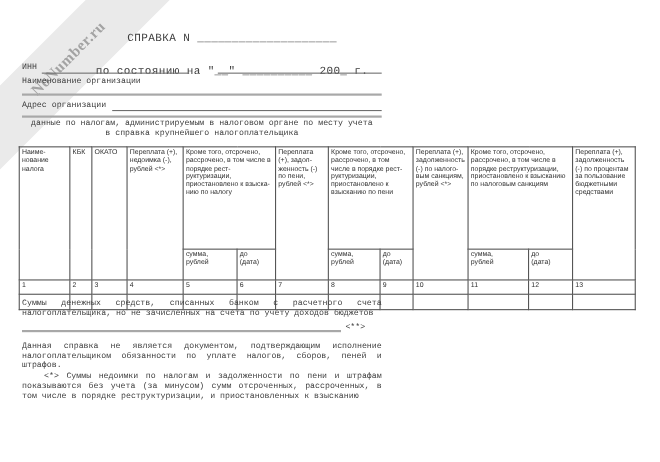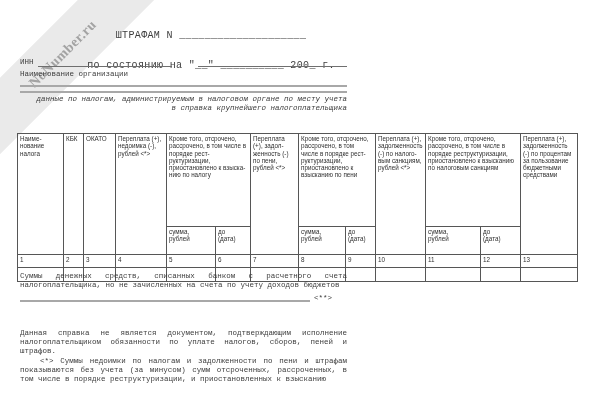--- a/index.html
+++ b/index.html
@@ -22,21 +22,21 @@
   .doc-title{
     position:absolute;top:11px;left:22px;width:378px;text-align:center;
     font-size:10px;line-height:10px;letter-spacing:.35px;white-space:pre;
   }
   
   .fields{position:absolute;top:58px;left:20px;width:327px;font-size:7.5px;line-height:9px;}
   .frow{display:flex;align-items:center;}
   .fill{border-bottom:1px solid #6f6f6f;height:8px;}
   .rule{height:2px;background:#a8a8a8;}
   .lbl{white-space:pre;}
-  .centered{text-align:right;font-style:italic;}
+  .centered{text-align:center;}
   
   .tax-table{
     position:absolute;top:133px;left:17px;border-collapse:collapse;table-layout:fixed;
     width:560px;font-family:"Liberation Sans","DejaVu Sans",sans-serif;
     font-size:6.3px;line-height:7.3px;color:#303030;
   }
   .tax-table td{
     border:1px solid #565656;vertical-align:top;padding:1px 2px;
     word-wrap:break-word;overflow:hidden;
   }
@@ -44,49 +44,54 @@
   .hrow td{height:90px;}
   .srow td{height:25px;}
   .nrow td{height:10px;}
   .erow td{height:11px;}
   
   .bottom{position:absolute;top:272px;left:20px;width:327px;font-size:7.5px;line-height:9.3px;}
   .just{text-align:justify;margin:0;}
   .fn-row{display:flex;align-items:flex-end;margin-top:3px;}
   .fn-rule{width:290px;height:2px;background:#a8a8a8;margin-bottom:1px;}
   .fn-mark{margin-left:4px;white-space:pre;}
-  .mt8{margin-top:26px;}
+  .mt8{margin-top:8px;}
   .mt7{margin-top:7px;}
   .note-p{text-align:justify;text-indent:20px;margin:0;}
 </style>
 </head>
 <body>
 
 <div class="page">
 
   <div class="wm-band"></div>
   <div class="wm-text">NoNumber.ru</div>
 
   <div class="doc-title">
-    <div>ШТРАФАМ N ____________________</div>
+    <div>СПРАВКА N ____________________</div>
     <div>по состоянию на "__" __________ 200_ г.</div>
   </div>
 
   <div class="fields">
     <div class="frow">
       <span class="lbl">ИНН</span>
       <span style="width:4px"></span>
       <span class="fill" style="width:134px"></span>
       <span style="width:26px"></span>
       <span class="fill" style="flex:1"></span>
     </div>
     <div class="frow" style="margin-top:3px">
       <span class="lbl">Наименование организации</span>
     </div>
     <div class="rule" style="margin-top:6px"></div>
+    <div class="frow" style="margin-top:5px">
+      <span class="lbl">Адрес организации</span>
+      <span style="width:5px"></span>
+      <span class="fill" style="flex:1"></span>
+    </div>
     <div class="rule" style="margin-top:4px"></div>
     <div class="centered" style="margin-top:2px">данные по налогам, администрируемым в налоговом органе по месту учета</div>
     <div class="centered">в справка крупнейшего налогоплательщика</div>
   </div>
 
   <table class="tax-table">
     <colgroup>
       <col style="width:46px">
         <col style="width:20px">
         <col style="width:32px">

